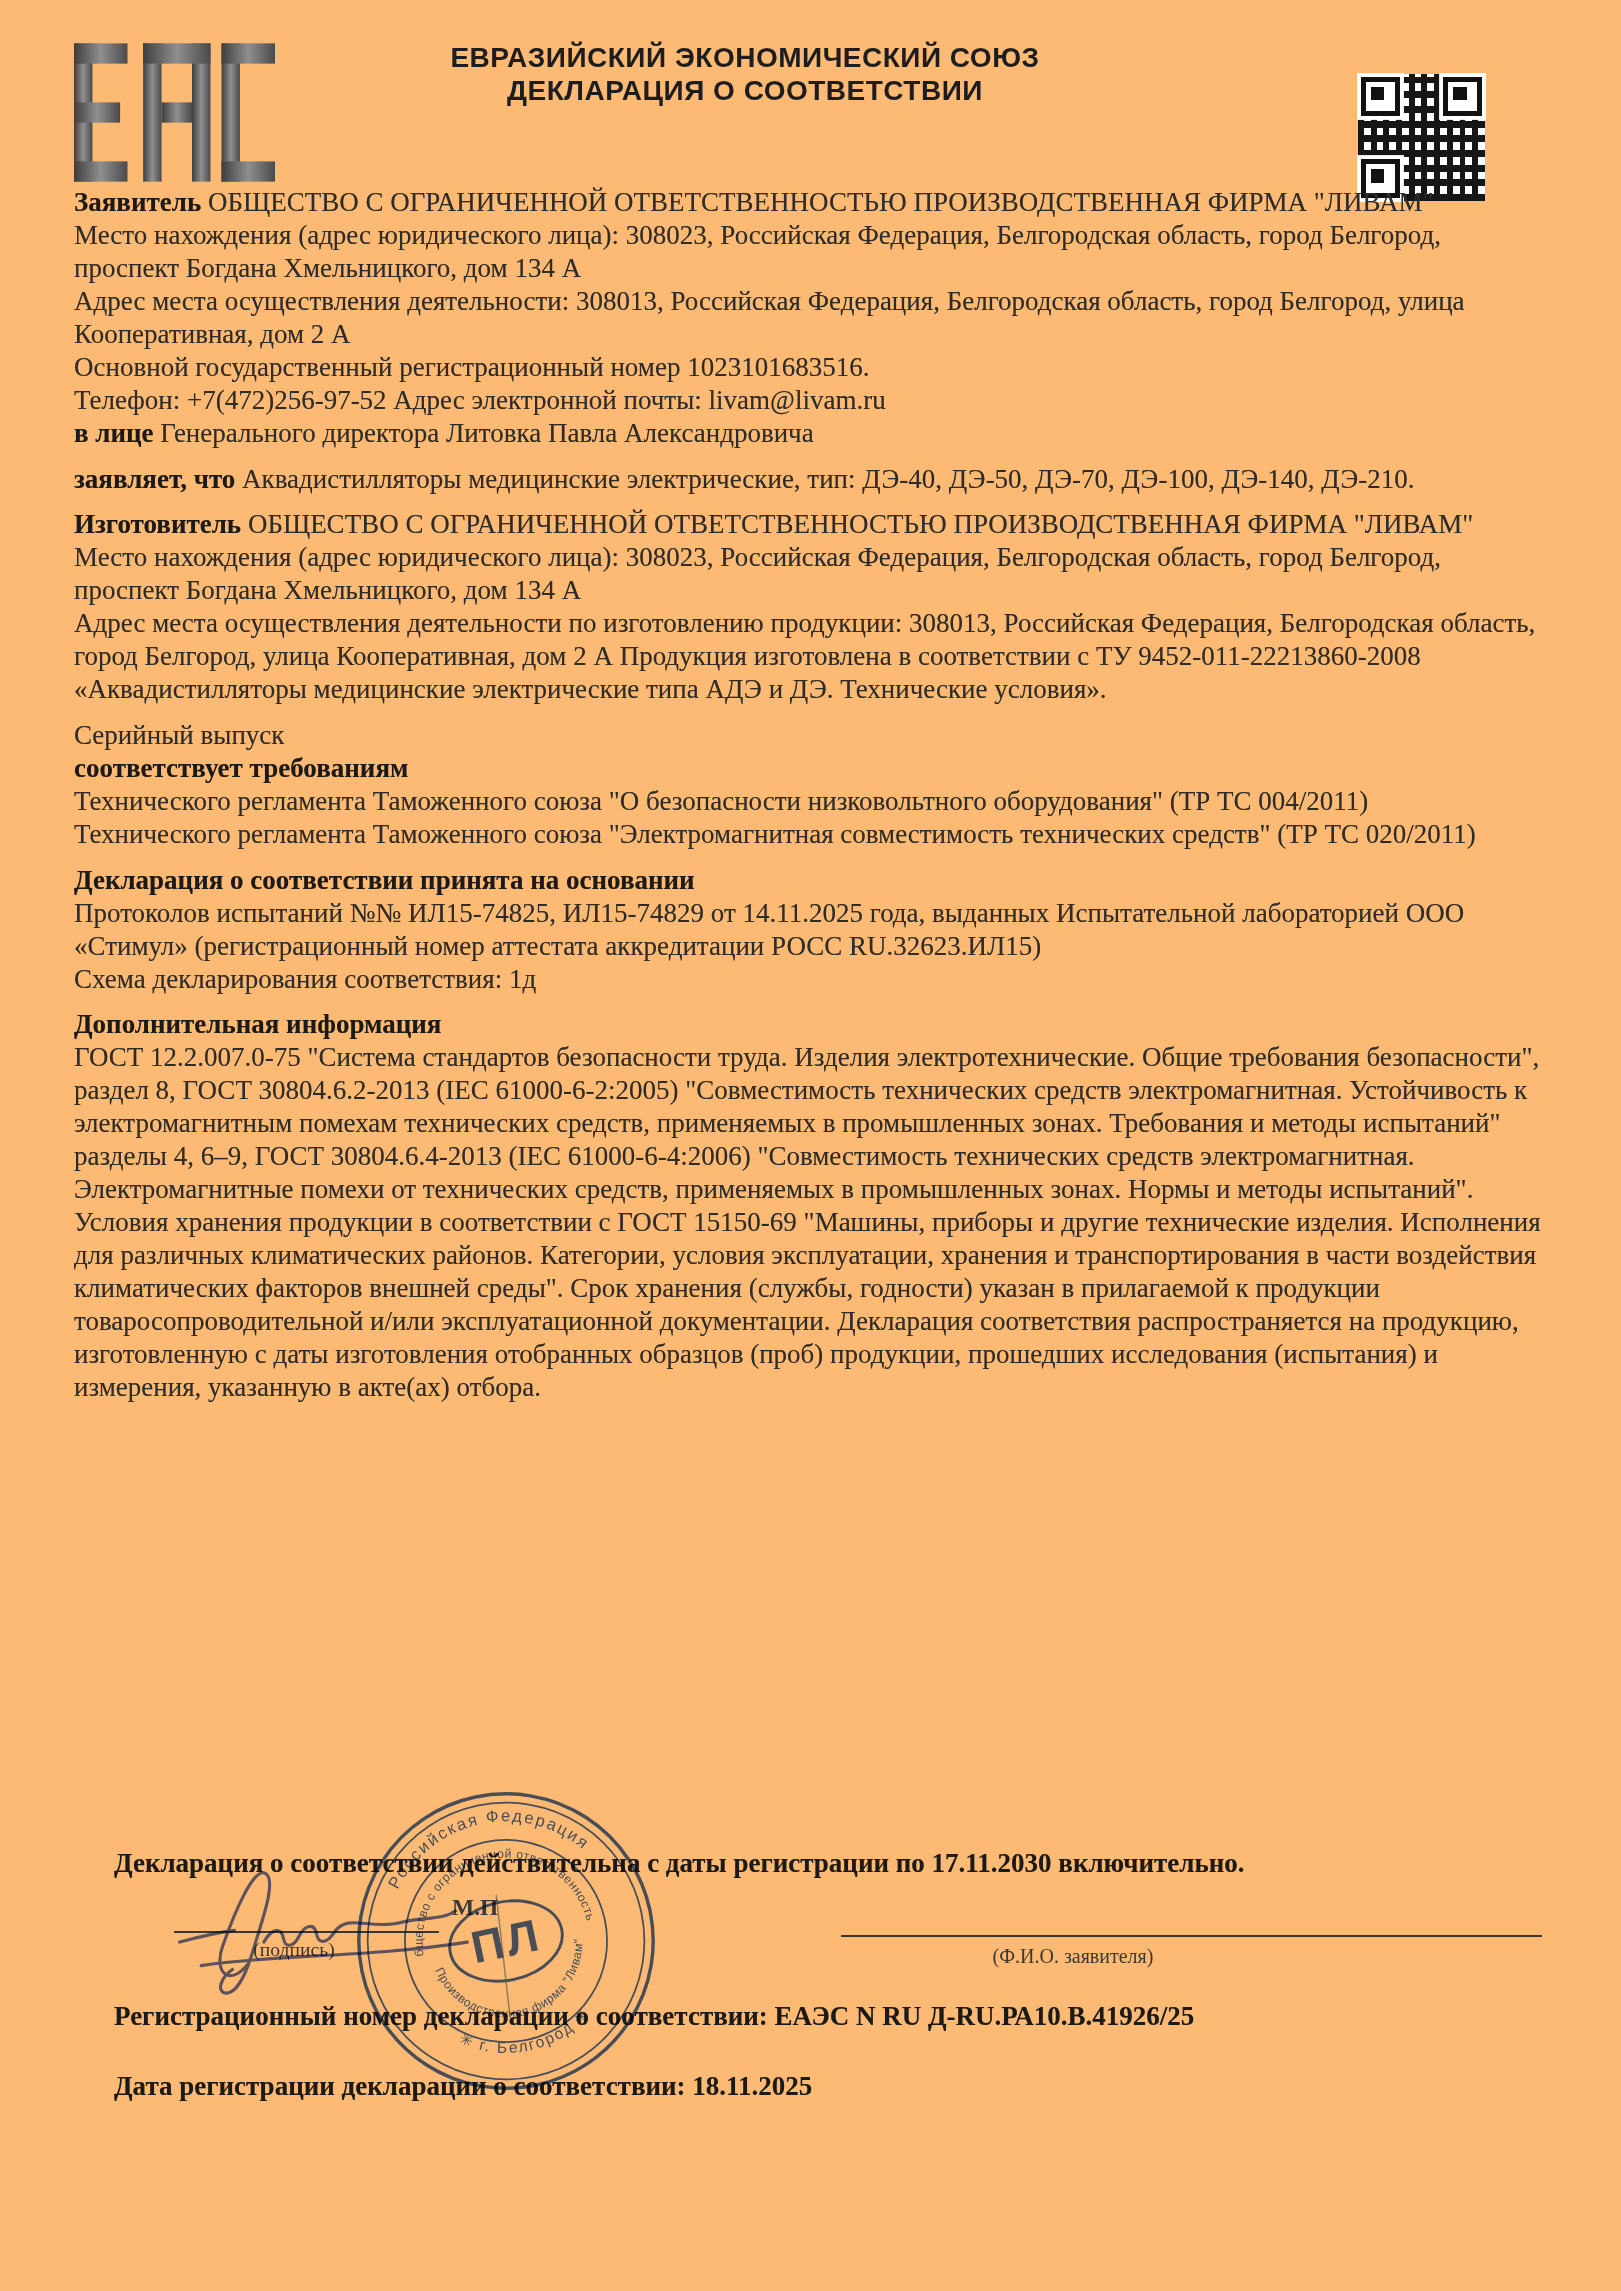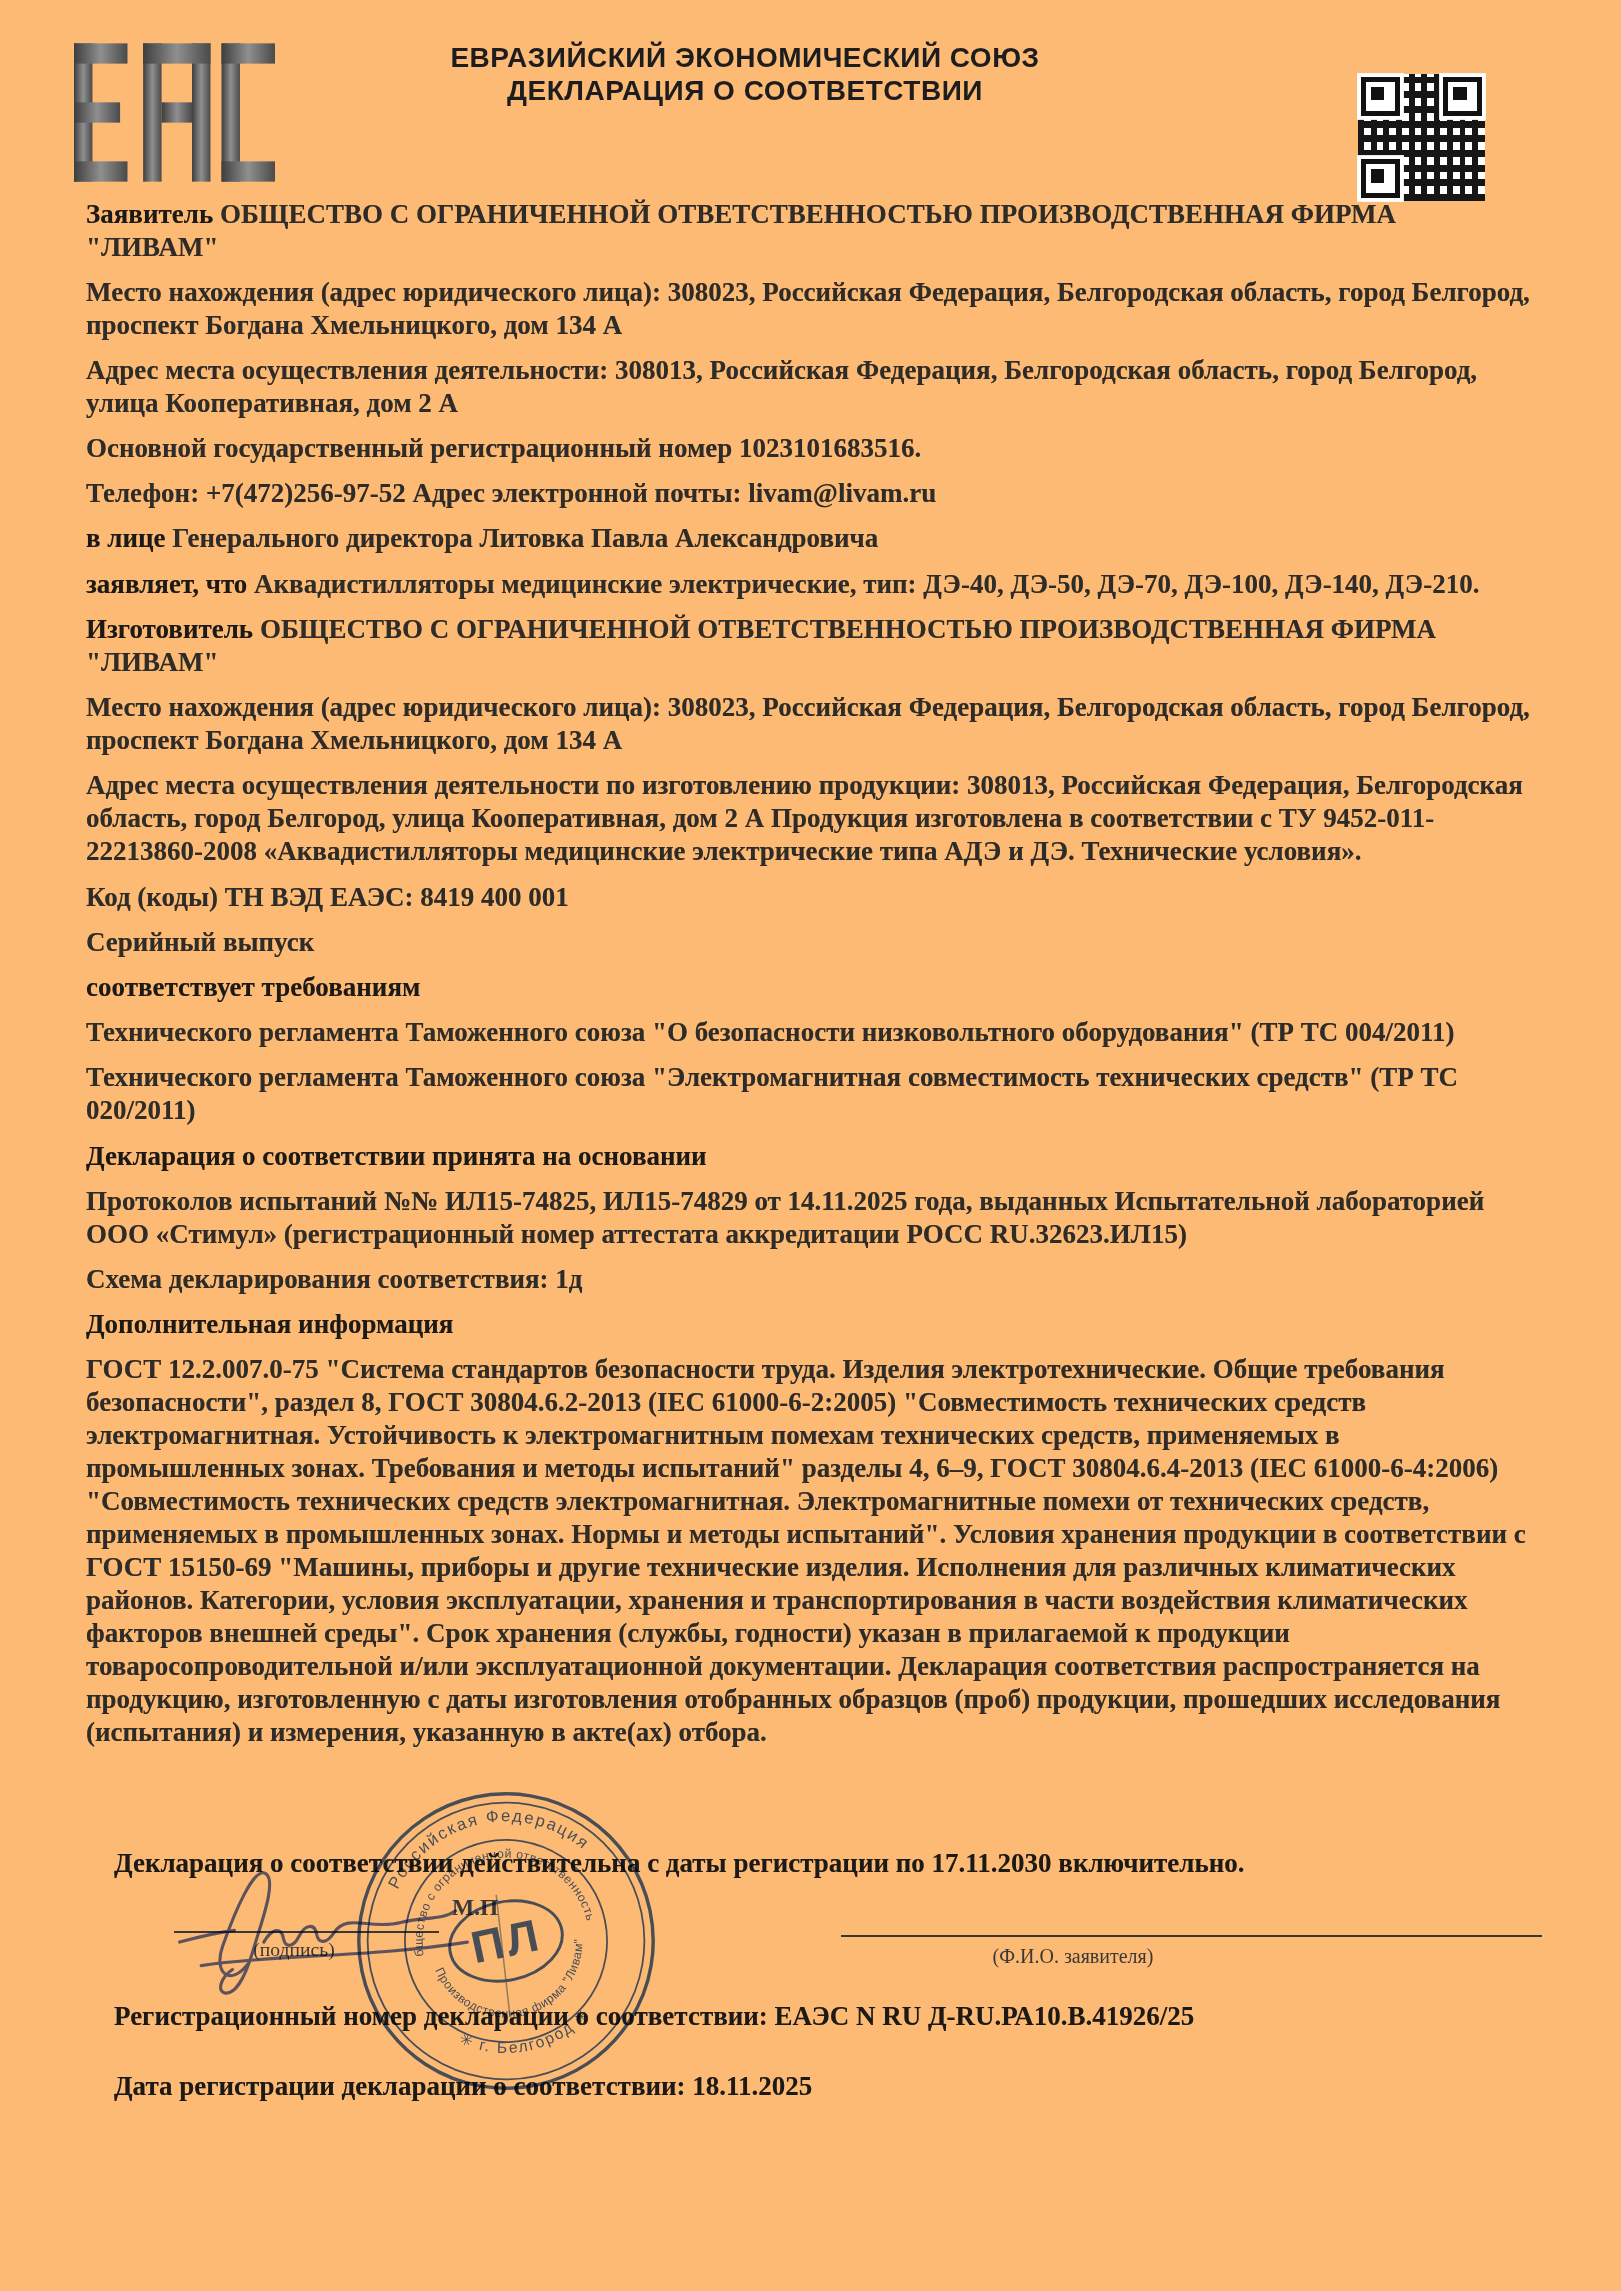--- a/index.html
+++ b/index.html
@@ -30,21 +30,21 @@
     content:""; position:absolute; left:4.9px; top:4.9px; width:13.7px; height:13.7px; background:#111;
   }
   .qr .tl { left:2.9px; top:2.9px; } .qr .tr { right:2.9px; top:2.9px; } .qr .bl { left:2.9px; bottom:2.9px; }
   
   .doc-body {
     position:absolute; left:74px; top:186px; width:1472px;
     font-size:27px; line-height:33px;
     text-shadow:0 0 0.5px rgba(40,38,34,.4);
   }
   .doc-body .section { margin:0 0 12.7px 0; }
-  .doc-body p.para { margin:12px;font-weight:bold; }
+  .doc-body p.para { margin:0; }
   .doc-body strong { color:#1c1a17; }
   .bold-line {
     position:absolute; left:74px; width:1480px;
     font-weight:bold; font-size:27px; line-height:33px; color:#1c1a17;
     text-shadow:0 0 0.5px rgba(40,38,34,.4);
     margin-left:40px;
   }
   .validity   { top:1847px; }
   .reg-line   { top:2000px; }
   .date-line  { top:2070px; }
@@ -115,21 +115,20 @@
       </div>
       <div class="section">
         <p class="para"><strong>заявляет, что</strong><span> Аквадистилляторы медицинские электрические, тип: ДЭ-40, ДЭ-50, ДЭ-70, ДЭ-100, ДЭ-140, ДЭ-210.</span></p>
       </div>
       <div class="section">
         <p class="para"><strong>Изготовитель</strong><span> ОБЩЕСТВО С ОГРАНИЧЕННОЙ ОТВЕТСТВЕННОСТЬЮ ПРОИЗВОДСТВЕННАЯ ФИРМА "ЛИВАМ"</span></p>
         <p class="para"><span>Место нахождения (адрес юридического лица): 308023, Российская Федерация, Белгородская область, город Белгород, проспект Богдана Хмельницкого, дом 134 А</span></p>
         <p class="para"><span>Адрес места осуществления деятельности по изготовлению продукции: 308013, Российская Федерация, Белгородская область, город Белгород, улица Кооперативная, дом 2 А Продукция изготовлена в соответствии с ТУ 9452-011-22213860-2008 «Аквадистилляторы медицинские электрические типа АДЭ и ДЭ. Технические условия».</span></p>
       </div>
       <div class="section">
-        <p class="para"><span>Код (коды) ТН ВЭД ЕАЭС: 8419 400 001</span></p>
         <p class="para"><span>Серийный выпуск</span></p>
         <p class="para"><strong>соответствует требованиям</strong></p>
         <p class="para"><span>Технического регламента Таможенного союза "О безопасности низковольтного оборудования" (ТР ТС 004/2011)</span></p>
         <p class="para"><span>Технического регламента Таможенного союза "Электромагнитная совместимость технических средств" (ТР ТС 020/2011)</span></p>
       </div>
       <div class="section">
         <p class="para"><strong>Декларация о соответствии принята на основании</strong></p>
         <p class="para"><span>Протоколов испытаний №№ ИЛ15-74825, ИЛ15-74829 от 14.11.2025 года, выданных Испытательной лабораторией ООО «Стимул» (регистрационный номер аттестата аккредитации РОСС RU.32623.ИЛ15)</span></p>
         <p class="para"><span>Схема декларирования соответствия: 1д</span></p>
       </div>

